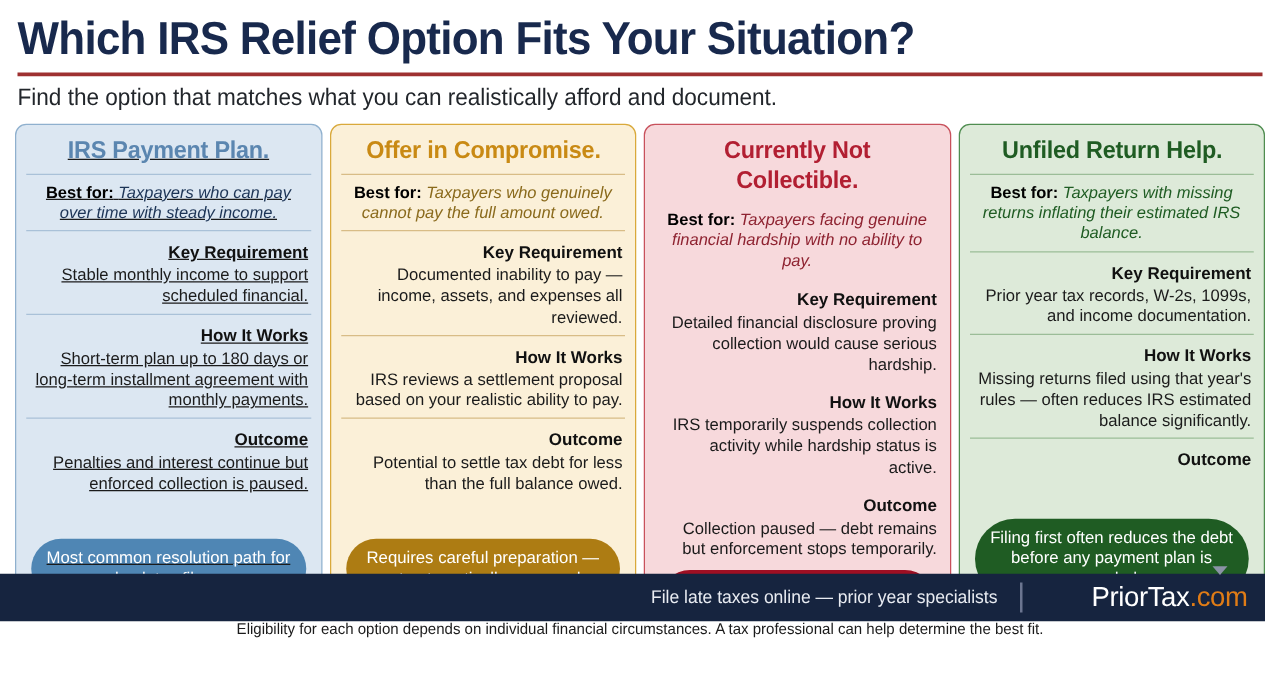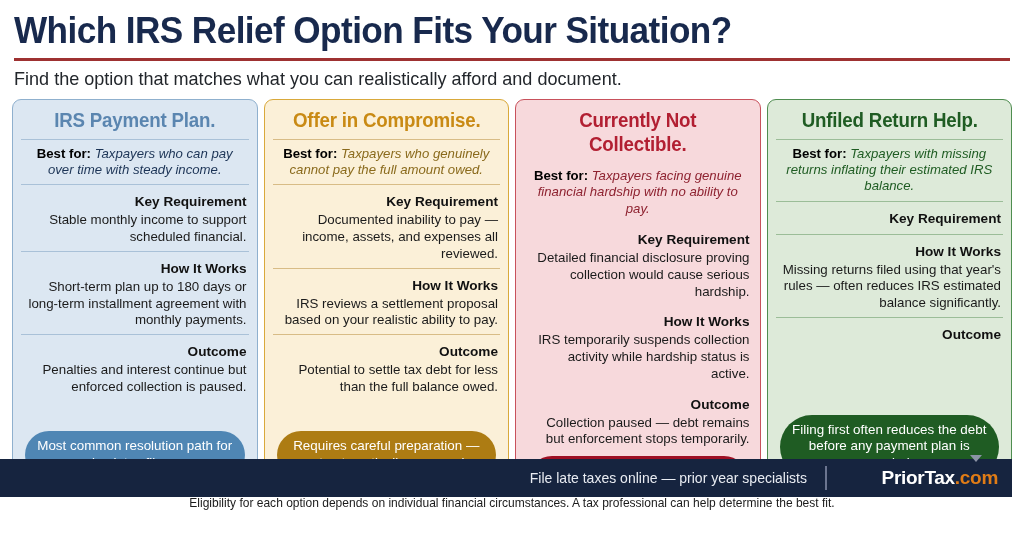--- a/index.html
+++ b/index.html
@@ -92,21 +92,21 @@
     border-radius:999px;
     color:#ffffff;
     text-align:center;
     font-size:13.4px;
     line-height:1.26;
     padding:7px 10px;
     margin:3px 4px 1px 4px;
   }
 
   
-  .c-blue   { background:#dce7f2; border-color:#8fb0ce; }
+  .c-blue   { background:#dce7f2; border-color:#8fb0ce;text-decoration:underline; }
   .c-blue   .card-title { color:#5b86b0; }
   .c-blue   .sep { background:#a9c1d8; }
   .c-blue   .bestfor i { color:#1c3456; }
   .c-blue   .pill { background:#4f86b4; }
 
   .c-gold   { background:#fbf0d8; border-color:#d9a93b; }
   .c-gold   .card-title { color:#c98a14; }
   .c-gold   .sep { background:#d8bc86; }
   .c-gold   .bestfor i { color:#8a6a1c; }
   .c-gold   .pill { background:#ad7c13; }
@@ -149,22 +149,22 @@
     font-size:14.6px;
     transform:scaleX(0.96);
     white-space:nowrap;
   }
   .footer-divider {
     width:2px; height:24px;
     background:#6b7590;
     margin:0 12px;
   }
   .brand {
-    font-size:19px;
-    font-weight:bold;
+    font-size:22px;
+    font-weight:normal;
     letter-spacing:-0.3px;
     white-space:nowrap;
     position:relative;
     padding-left:43px;
   }
   .brand .b-name { color:#ffffff; }
   .brand .b-tld  { color:#e07c16; }
   .brand-arrow {
     position:absolute;
     top:-12px; right:16px;
@@ -268,20 +268,21 @@
     <div class="card c-green">
       <div class="card-title">Unfiled Return Help.</div>
       <div class="sep"></div>
       <div class="bestfor">
         <b>Best for:</b>
         <i>Taxpayers with missing returns inflating their estimated IRS balance.</i>
       </div>
       <div class="sep"></div>
       <div class="block">
         <div class="block-head">Key Requirement</div>
+        <div class="block-body">Prior year tax records, W-2s, 1099s, and income documentation.</div>
       </div>
       <div class="sep"></div>
       <div class="block">
         <div class="block-head">How It Works</div>
         <div class="block-body">Missing returns filed using that year's rules — often reduces IRS estimated balance significantly.</div>
       </div>
       <div class="sep"></div>
       <div class="block">
         <div class="block-head">Outcome</div>
       </div>

